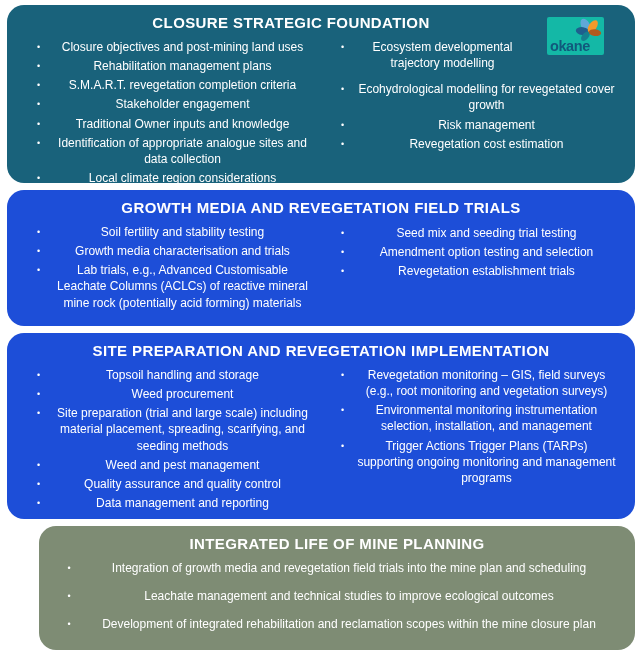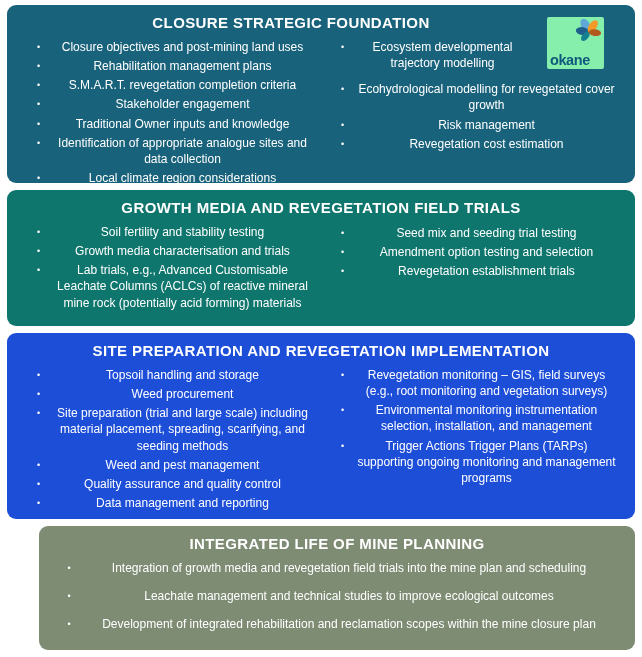--- a/index.html
+++ b/index.html
@@ -10,21 +10,21 @@
   }
   .stack {
     box-sizing: border-box;
     width: 642px; height: 657px;
     padding: 5px 7px 7px 7px;
     display: flex; flex-direction: column; gap: 7px;
   }
   .panel {
     position: relative;
     box-sizing: border-box;
-    border-radius: 9px;
+    border-radius: 17px;
     color: #ffffff;
     padding: 7px 18px 8px 18px;
     overflow: hidden;
     flex: none;
   }
   .panel-1 { height: 178px; }
   .panel-2 { height: 136px; }
   .panel-3 { height: 186px; }
   .panel-4 { height: 124px; margin-left: 32px; }
   .panel h2 {
@@ -62,22 +62,22 @@
   
   .panel-2 .col-right { padding-top: 1px; }
   
   .panel-4 ul.bullets { margin-top: 6px; }
   .panel-4 ul.bullets li { margin-bottom: 12px; }
   .panel-4 ul.bullets .dot { width: 24px; }
   
   .logo {
     position: absolute;
     top: 12px; right: 31px;
-    width: 57px; height: 52px;
-    background: #86efac;
+    width: 57px; height: 38px;
+    background: #14b8a6;
     border-radius: 2px;
   }
   .logo-text {
     position: absolute;
     left: 3px; bottom: 1px;
     font-size: 14.5px;
     font-weight: bold;
     letter-spacing: -0.4px;
   }
   .pinwheel { position: absolute; top: 0px; right: 1px; }
@@ -148,21 +148,21 @@
             <span class="txt">Risk management</span>
           </li>
         <li>
             <span class="dot">•</span>
             <span class="txt">Revegetation cost estimation</span>
           </li>
       </ul>
     </div>
   </section>
 
-  <section class="panel panel-2" style="background-color: #0f766e;">
+  <section class="panel panel-2" style="background-color: #1d4ed8;">
     <h2>GROWTH MEDIA AND REVEGETATION FIELD TRIALS</h2>
     <div class="cols">
       <ul class="bullets col-left">
         <li>
             <span class="dot">•</span>
             <span class="txt">Soil fertility and stability testing</span>
           </li>
         <li>
             <span class="dot">•</span>
             <span class="txt">Growth media characterisation and trials</span>

